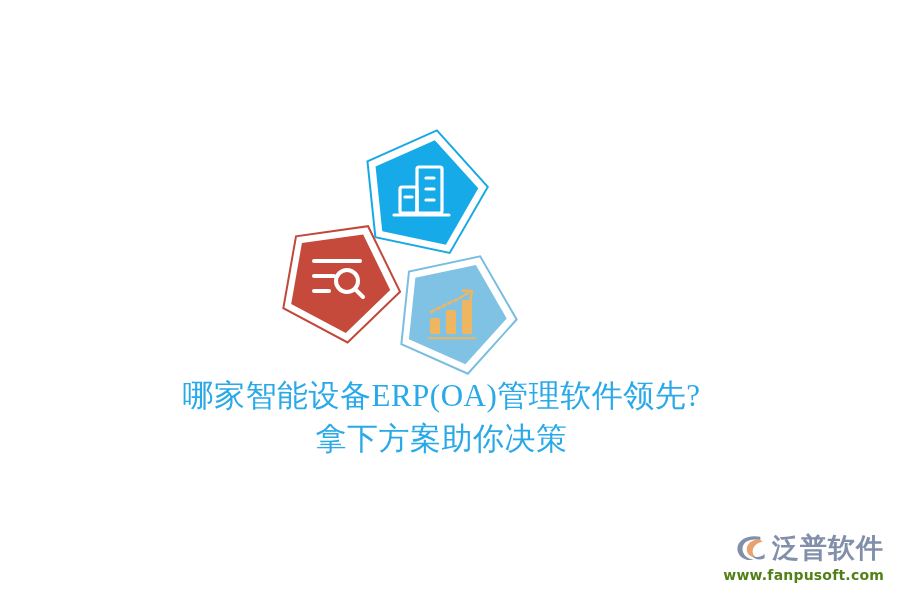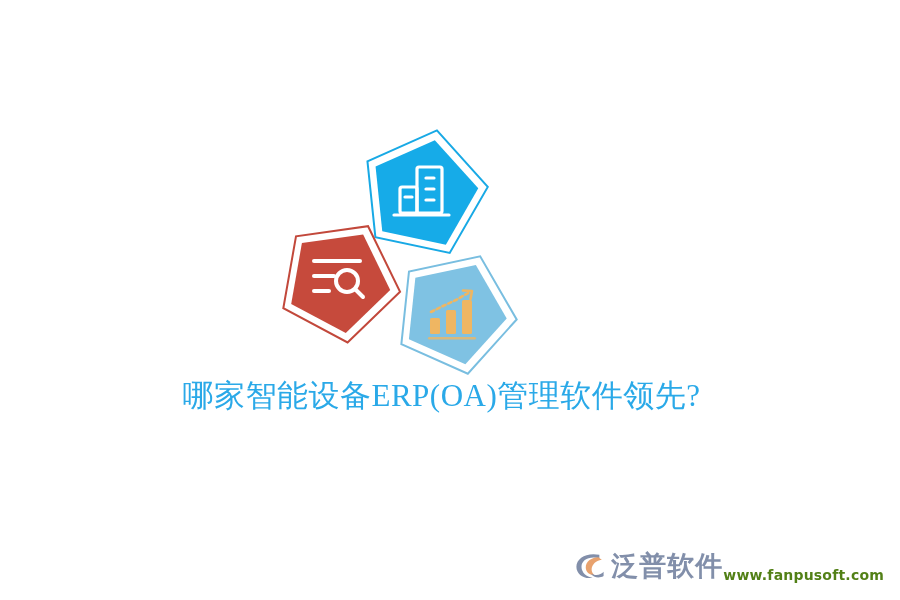--- a/index.html
+++ b/index.html
@@ -65,21 +65,21 @@
   .headline .line {
     display: block;
   }
 
   
   .watermark {
     position: absolute;
     right: 16px;
     bottom: 18px;
     display: flex;
-    flex-direction: row;
+    flex-direction: column;
     align-items: flex-end;
     opacity: 0.97;
   }
   .wm-row {
     display: flex;
     align-items: center;
     gap: 4px;
   }
   .wm-mark {
     width: 34px;
@@ -164,20 +164,21 @@
           <circle cx="35" cy="23" r="11" stroke-width="4"></circle>
           <line x1="43" y1="31" x2="51" y2="39" stroke-width="4"></line>
         </g>
       </svg>
     </div>
 
   </div>
 
   <div class="headline">
     <span class="line">哪家智能设备ERP(OA)管理软件领先?</span>
+    <span class="line">拿下方案助你决策</span>
   </div>
 
   <div class="watermark">
     <div class="wm-row">
       <svg class="wm-mark" viewBox="0 0 40 40" aria-hidden="true">
         <path d="M31 8 C16 5, 4 12, 4 22 C4 31, 13 37, 23 35 C16 34, 10 29, 10 22 C10 14, 19 9, 31 12 Z" fill="#7E8CA8"></path>
         <path d="M30 11 C22 11, 15 16, 15 23 C15 28, 19 32, 25 32 C22 29, 21 25, 23 21 C25 17, 29 14, 34 14 Z" fill="#E8A06A"></path>
         <path d="M21 30 C26 33, 33 32, 36 28 L36 33 C31 36, 24 35, 21 30 Z" fill="#7E8CA8"></path>
       </svg>
       <span class="wm-name">泛普软件</span>

